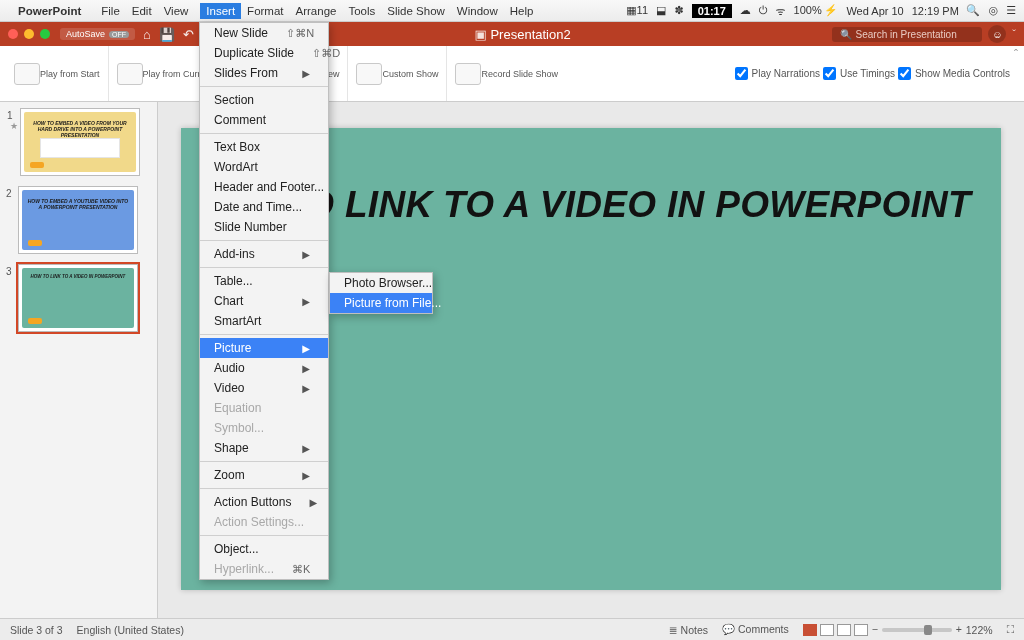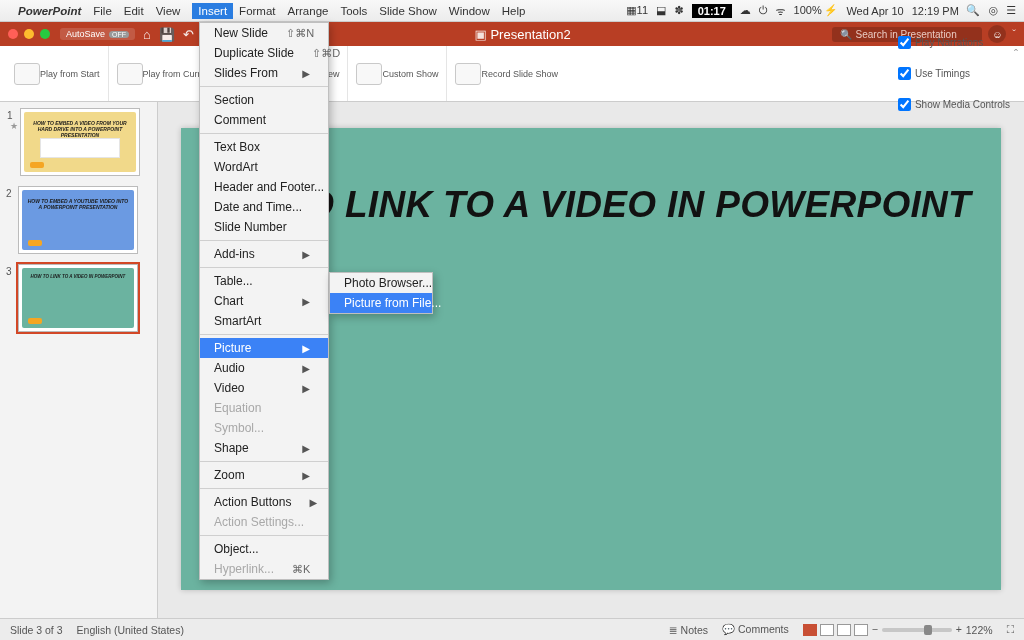--- a/index.html
+++ b/index.html
@@ -1,21 +1,21 @@
 <!DOCTYPE html>
 <html><head>
 <meta charset="utf-8">
 <style>
 * { margin: 0; padding: 0; box-sizing: border-box; font-family: -apple-system, BlinkMacSystemFont, "Helvetica Neue", sans-serif; }
 body { width: 1024px; height: 640px; background: #e5e5e5; overflow: hidden; position: relative; }
 
 
 .mac-menubar { height: 22px; background: linear-gradient(#f8f8f8,#ececec); border-bottom: 1px solid #ccc; display: flex; align-items: center; padding: 0 8px; font-size: 11.5px; color: #333; }
 .mac-menubar .apple { margin-right: 10px; font-size: 13px; }
-.mac-menubar .app-name { font-weight: 600; margin-right: 12px; font-style: italic; }
+.mac-menubar .app-name { font-weight: 600; margin-right: 20px; }
 .mac-menubar .m-item { margin-right: 12px; cursor: default; }
 .mac-menubar .m-item.active { background: #2a7de1; color: #fff; padding: 2px 6px; margin-right: 6px; }
 .mac-menubar .spacer { flex: 1; }
 .mac-menubar .status { display: flex; align-items: center; gap: 8px; }
 .mac-menubar .status span { font-size: 11px; }
 .mac-menubar .time-pill { background: #000; color: #fff; padding: 1px 6px; border-radius: 0; font-weight: 600; }
 
 
 .titlebar { height: 24px; background: #b83e24; display: flex; align-items: center; padding: 0 8px; color: #fff; font-size: 11px; }
 .traffic { display: flex; gap: 6px; margin-right: 10px; }
@@ -26,21 +26,21 @@
 .titlebar .qat span { font-size: 13px; }
 .titlebar .center { flex: 1; text-align: center; font-size: 13px; }
 .titlebar .search { background: rgba(0,0,0,.2); padding: 2px 8px; border-radius: 3px; width: 150px; font-size: 10px; color: #e9c9c1; }
 .titlebar .acct { width: 18px; height: 18px; border-radius: 50%; background: rgba(0,0,0,.2); margin: 0 6px; display:flex; align-items:center; justify-content:center; font-size:10px; }
 
 
 .toolbar-wrap { height: 56px; background: #fff; border-bottom: 1px solid #ccc; display: flex; align-items: stretch; padding: 0 6px; font-size: 9px; color: #555; position: relative; }
 .tgroup { display: flex; flex-direction: row; align-items: center; justify-content: center; padding: 2px 8px; border-right: 1px solid #e5e5e5; }
 .tgroup .ticon { width: 26px; height: 22px; border: 1px solid #c9c9c9; border-radius: 3px; background: #f8f8f8; }
 .tgroup .tlab { margin-top: 2px; text-align: center; line-height: 1.1; }
-.toolbar-right { margin-left: auto; padding: 0 8px; display:flex; flex-direction:column; gap:18px; justify-content:center; }
+.toolbar-right { margin-left: auto; padding: 0 8px; display:flex; flex-direction:row; gap:3px; justify-content:center; }
 .toolbar-right label { display:flex; align-items:center; gap:4px; font-size:10px; color:#555; }
 
 
 .workspace { display: flex; height: calc(640px - 22px - 24px - 56px - 22px); background: #e9e9e9; }
 .thumb-col { width: 158px; background: #f3f3f3; border-right: 1px solid #ccc; padding: 6px; overflow: hidden; }
 .thumb-wrap { display: flex; margin-bottom: 10px; align-items: flex-start; }
 .thumb-num { width: 12px; font-size: 10px; color: #555; margin-top: 2px; }
 .thumb { width: 120px; height: 68px; border: 1px solid #bbb; background: #fff; position: relative; overflow:hidden; }
 .thumb.selected { outline: 2px solid #d24726; outline-offset: 0; }
 .thumb-inner { position:absolute; inset:3px; border-radius:2px; }

